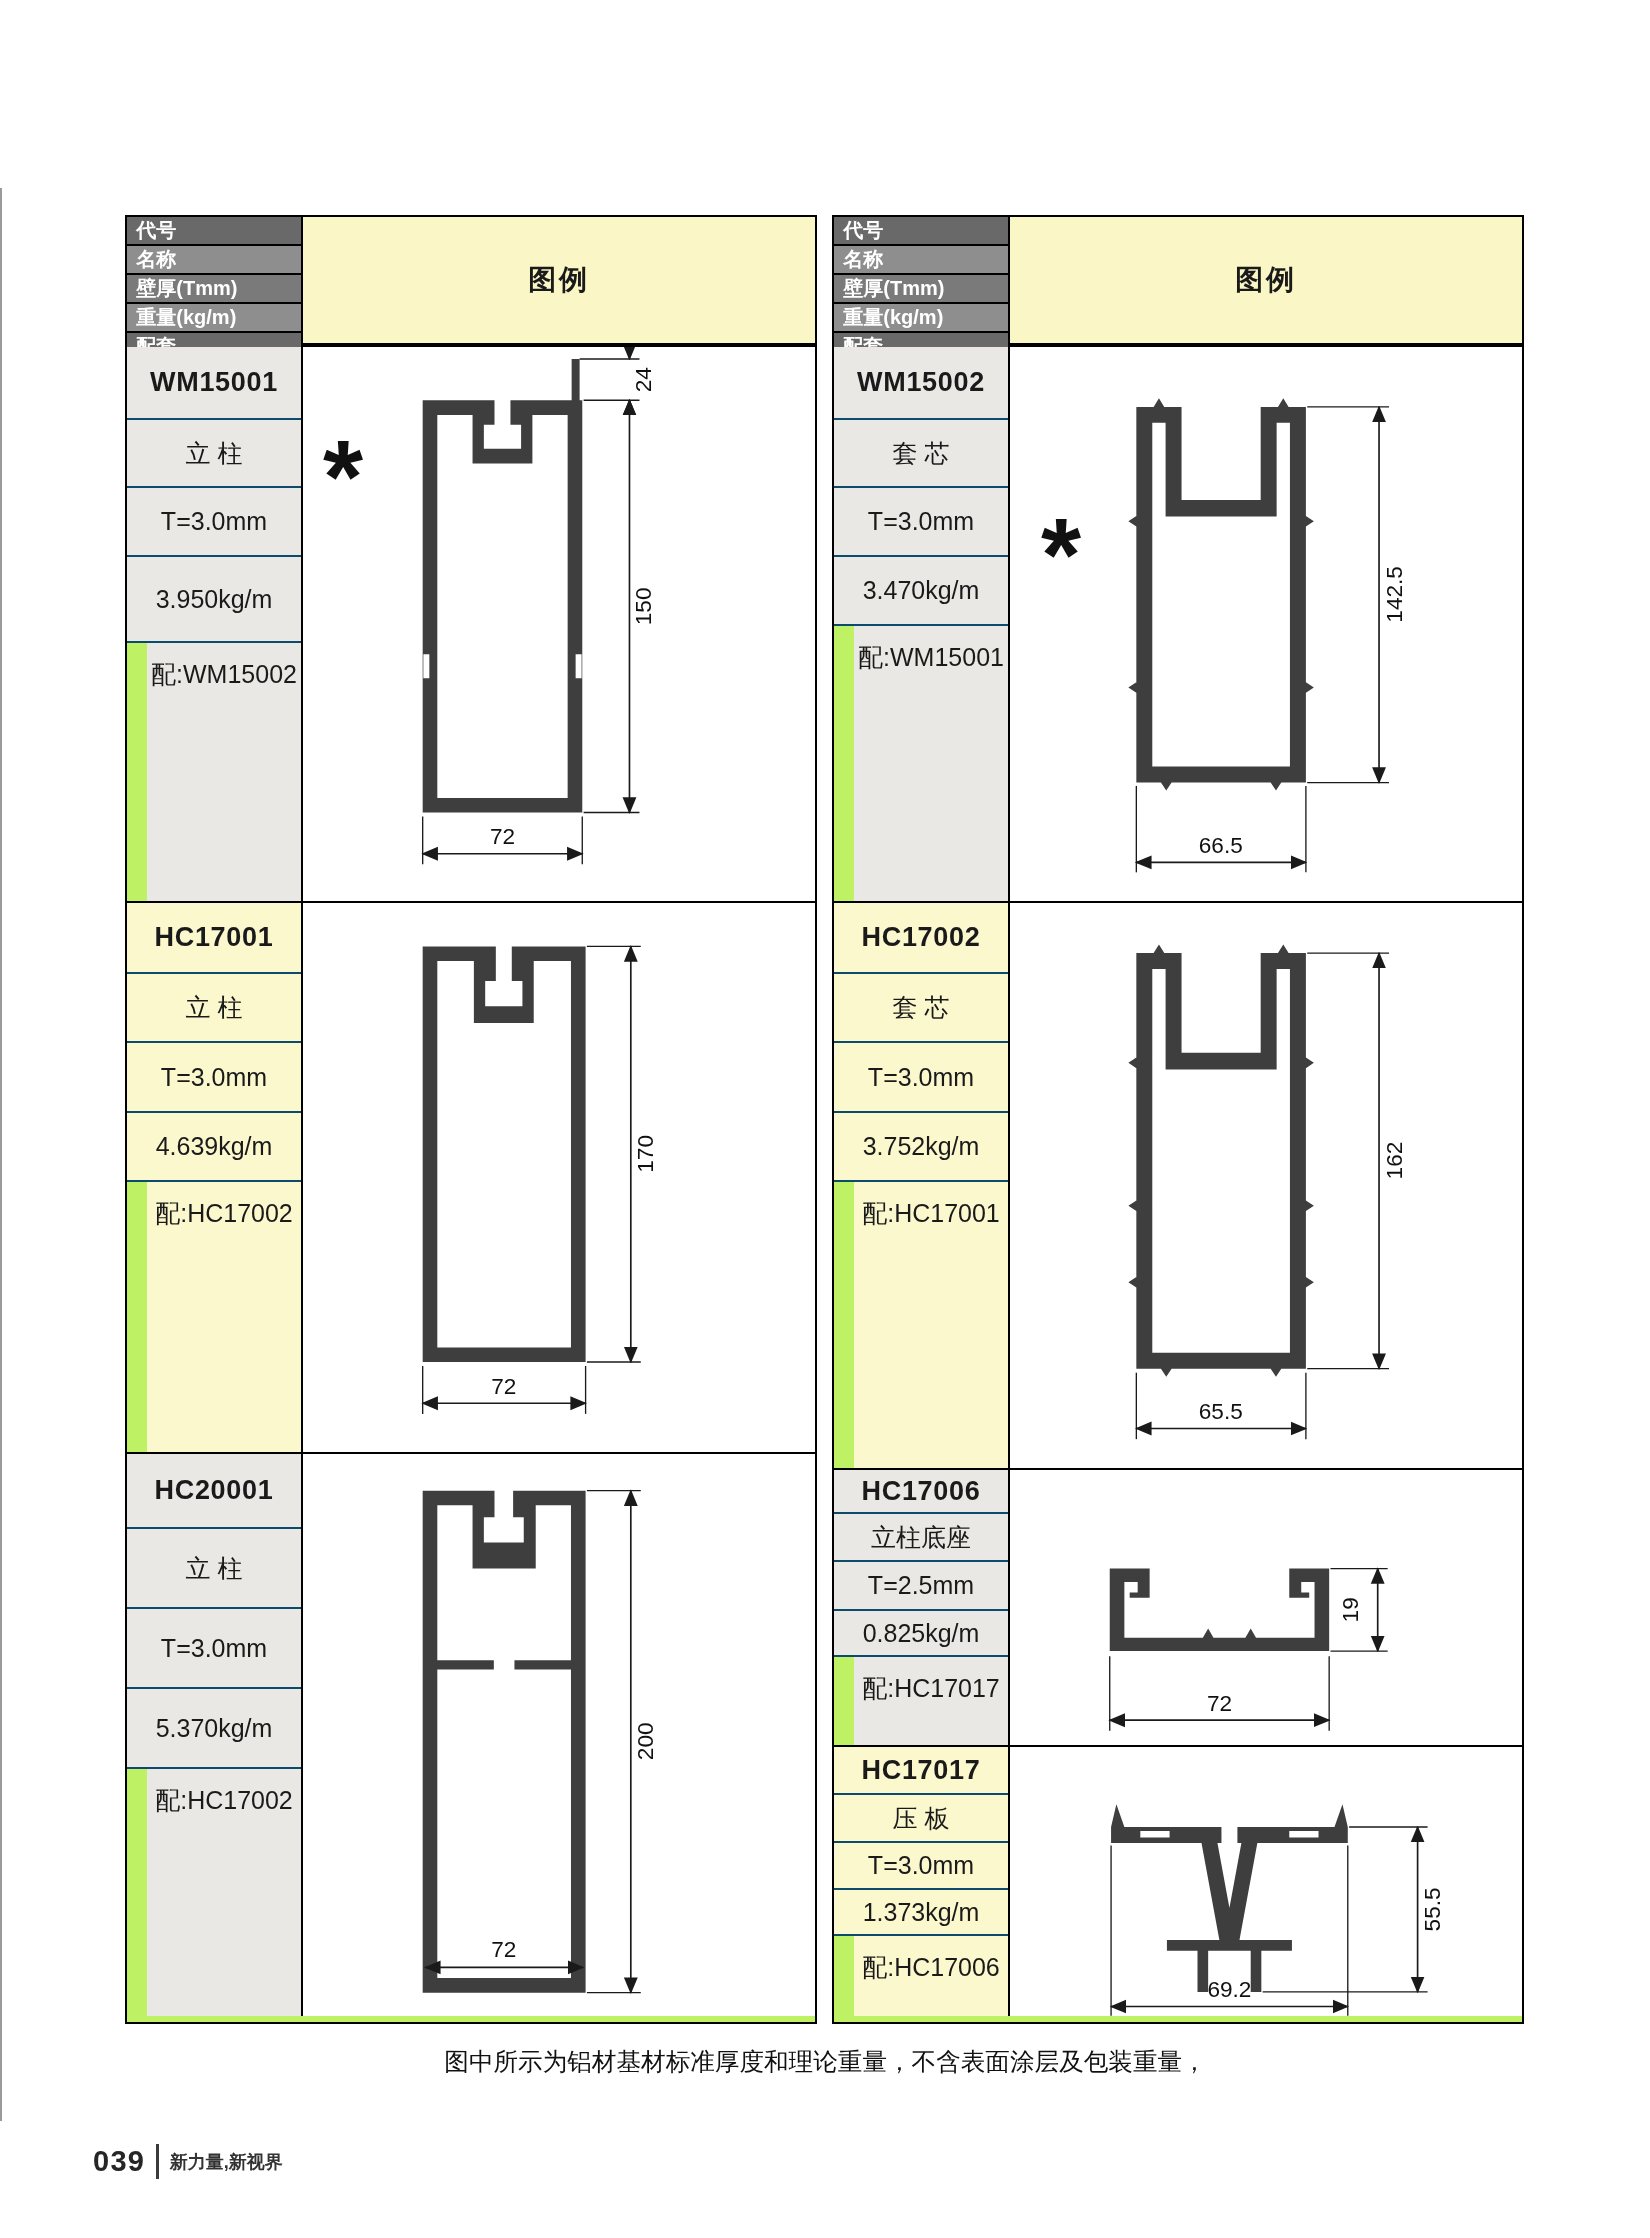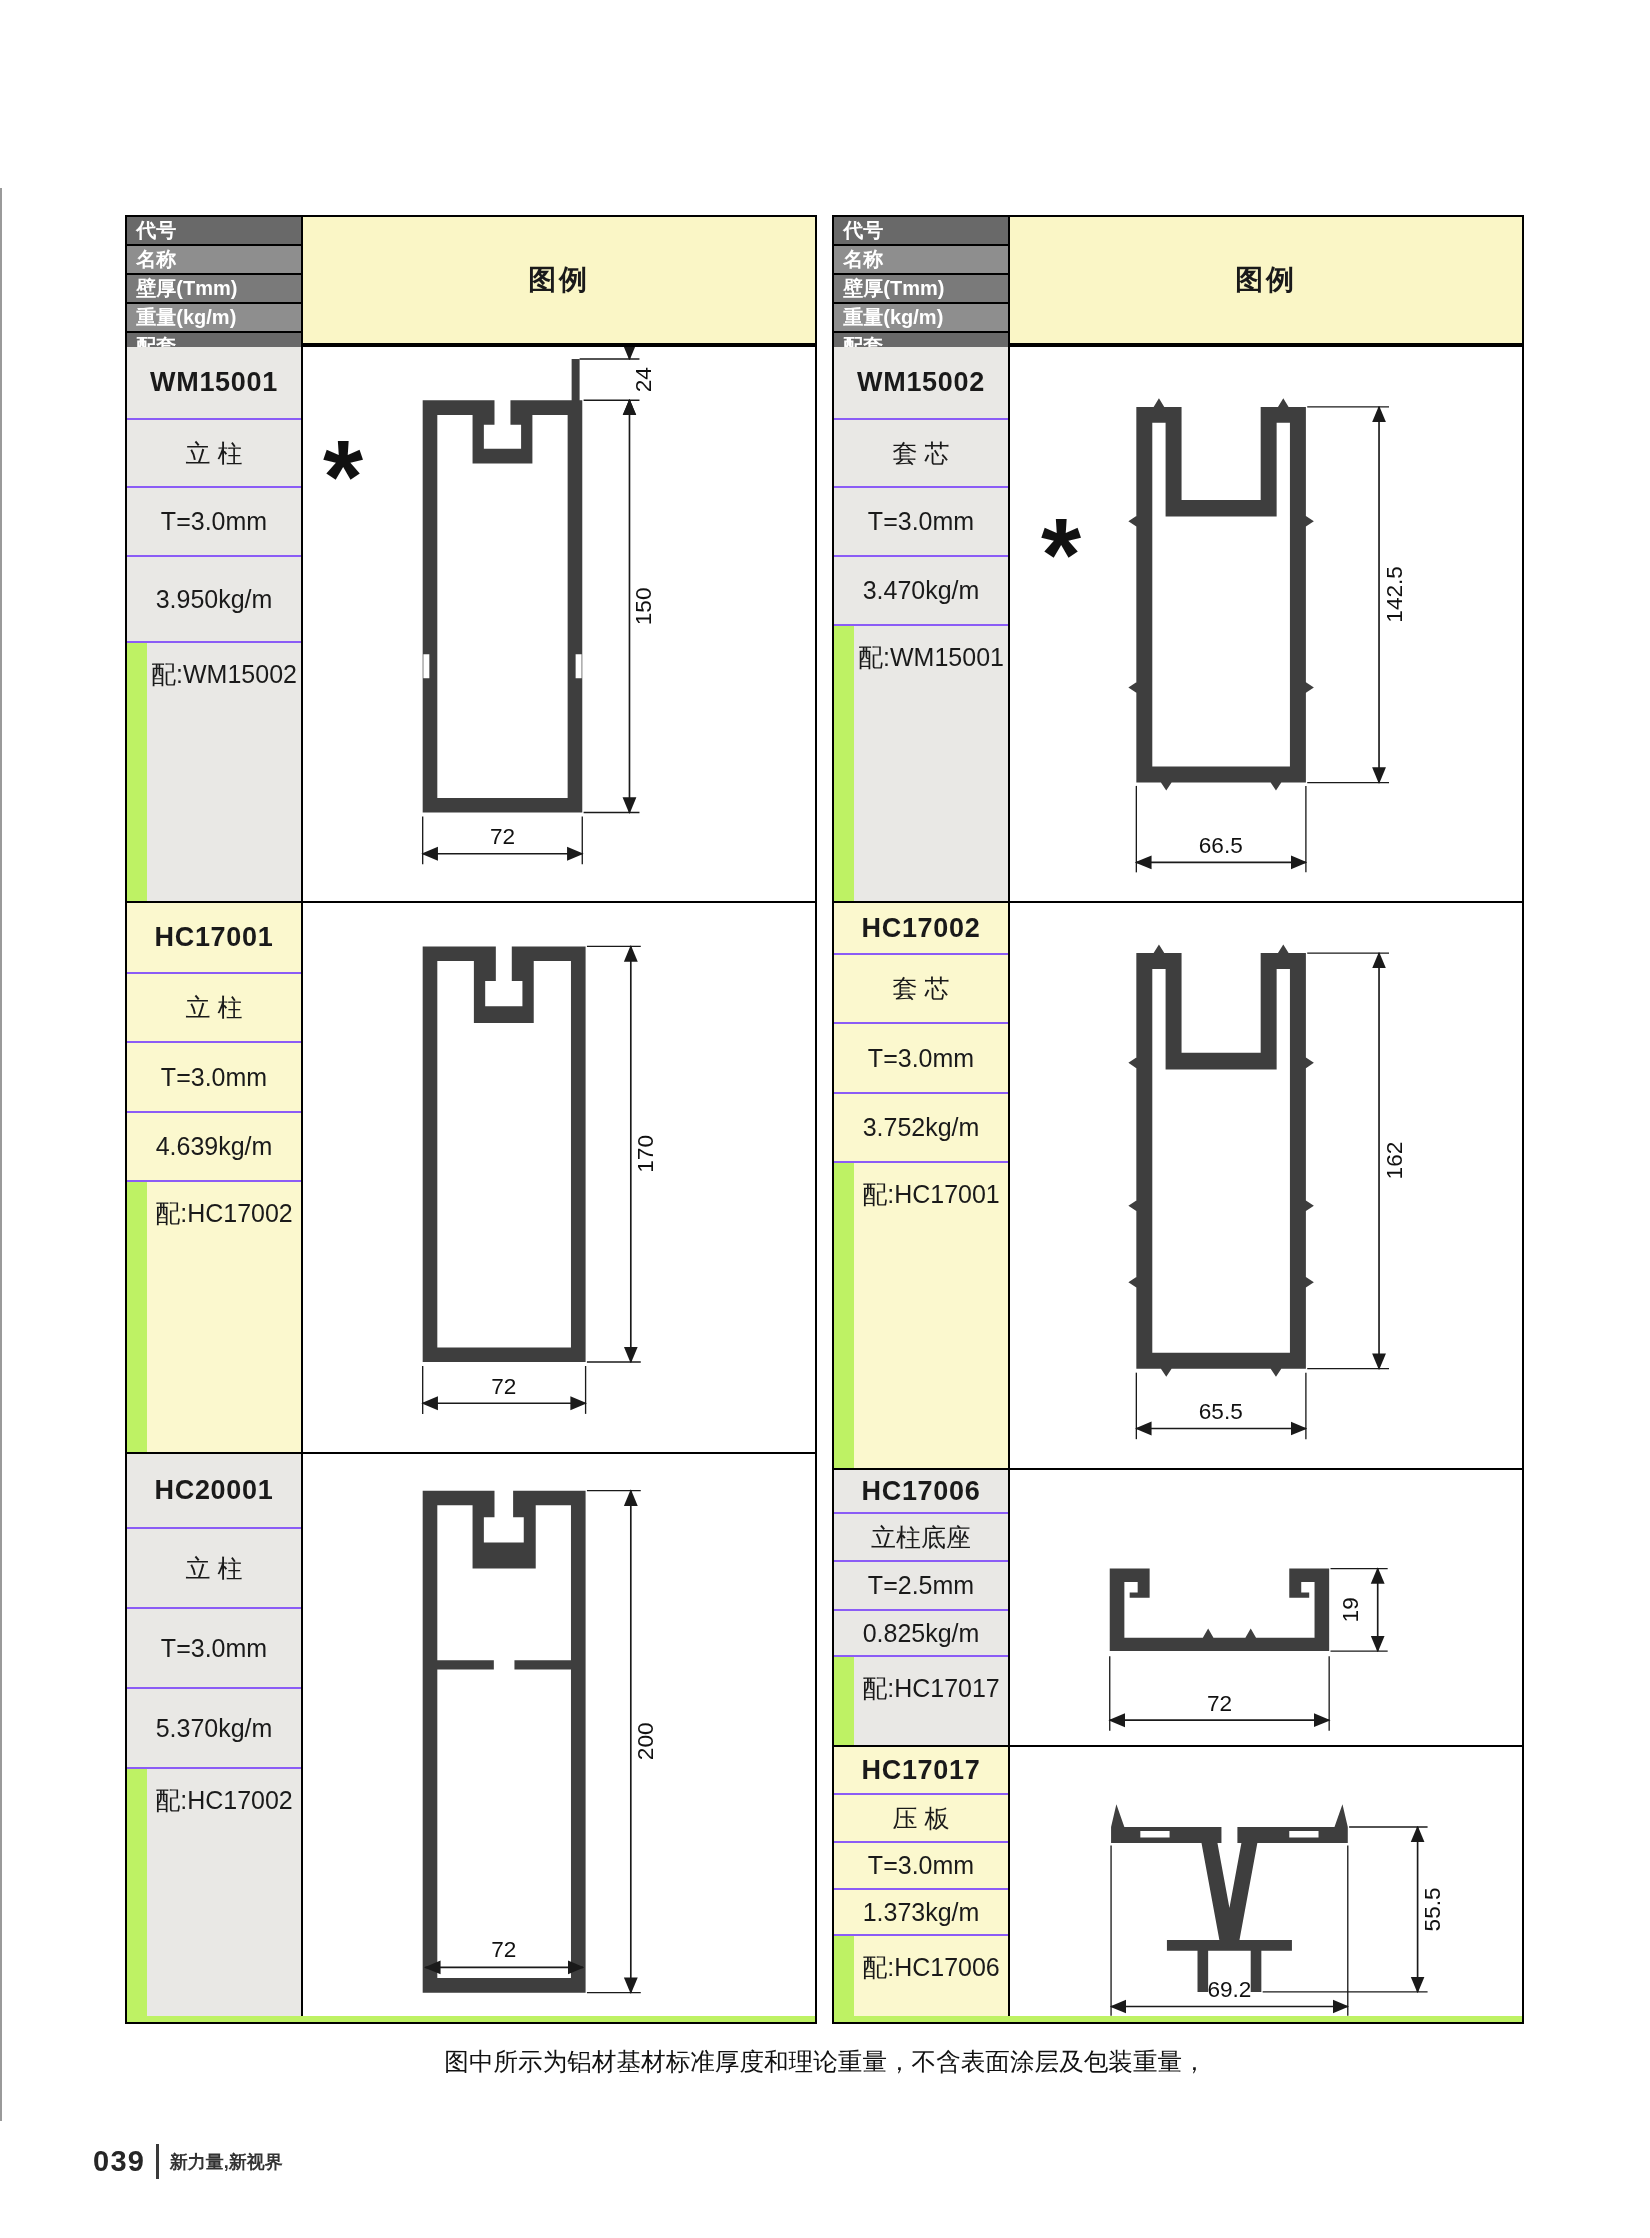--- a/index.html
+++ b/index.html
@@ -18,21 +18,21 @@
   .hrow:last-child{border-bottom:none;}
   .hrow.g1{background:#696969;}
   .hrow.g2{background:#8e8e8e;}
   .hrow.g3{background:#7a7a7a;}
   .legend{flex:1;background:#faf6c6;display:flex;align-items:center;justify-content:center;
           font-size:28px;font-weight:bold;letter-spacing:2.7px;}
   .section{display:flex;box-sizing:border-box;border-top:2px solid #000;}
   .section:first-of-type{border-top:none;}
   .labels{width:176px;border-right:2px solid #000;box-sizing:border-box;display:flex;flex-direction:column;}
   .cell{display:flex;align-items:center;justify-content:center;font-size:25px;
-        box-sizing:border-box;border-bottom:2px solid #8b5cf6;text-align:center;}
+        box-sizing:border-box;border-bottom:2px solid #0c4a6e;text-align:center;}
   .cell.code{font-weight:bold;font-size:27px;letter-spacing:0.7px;}
   .cell.match{flex:1;border-bottom:none;align-items:flex-start;padding-top:14.6px;margin-left:20px;}
   .bg-gray .cell{background:#e9e8e5;}
   .bg-yellow .cell{background:#fbf8ce;}
   .figure{flex:1;position:relative;background:#fff;overflow:hidden;}
   .figure svg{position:absolute;left:0;top:0;}
   .asterisk{position:absolute;font-size:103px;line-height:1;font-weight:bold;color:#111;}
   .pshape{fill:#3e3e3e;stroke:none;}
   .dline{stroke:#1a1a1a;stroke-width:2.5;fill:none;}
   .ext{stroke:#1a1a1a;stroke-width:2;fill:none;}
@@ -189,21 +189,21 @@
           <line class="ext" x1="445" y1="660" x2="445" y2="790"></line>
           <line class="dline" x1="190" y1="775" x2="445" y2="775" marker-start="url(#dimarrow)" marker-end="url(#dimarrow)"></line>
           <text class="dimtext" x="317" y="761" text-anchor="middle">66.5</text>
         </g>
       </svg>
     </div>
   </div>
 
   <div class="section bg-yellow" style="height:567px">
     <div class="labels">
-      <div class="cell code" style="height:52px">HC17002</div>
+      <div class="cell code" style="height:71px">HC17002</div>
       <div class="cell" style="height:69px">套 芯</div>
       <div class="cell" style="height:70px">T=3.0mm</div>
       <div class="cell" style="height:69px">3.752kg/m</div>
       <div class="cell match">配:HC17001</div>
     </div>
     <div class="figure">
       <svg width="510" height="563" viewBox="0 0 767 846">
         <path class="pshape" fill-rule="evenodd" d="M190,75 H258 V225 H377 V75 H445 V700 H190 Z M214,99 H234 V250 H401 V99 H421 V676 H214 Z M216,75 L224,62 L232,75 Z M403,75 L411,62 L419,75 Z M178,240 L190,232 L190,248 Z M178,455 L190,447 L190,463 Z M178,570 L190,562 L190,578 Z M457,240 L445,232 L445,248 Z M457,455 L445,447 L445,463 Z M457,570 L445,562 L445,578 Z M227,700 L235,712 L243,700 Z M392,700 L400,712 L408,700 Z"></path>
         <g>
           <line class="ext" x1="447" y1="75" x2="570" y2="75"></line>

